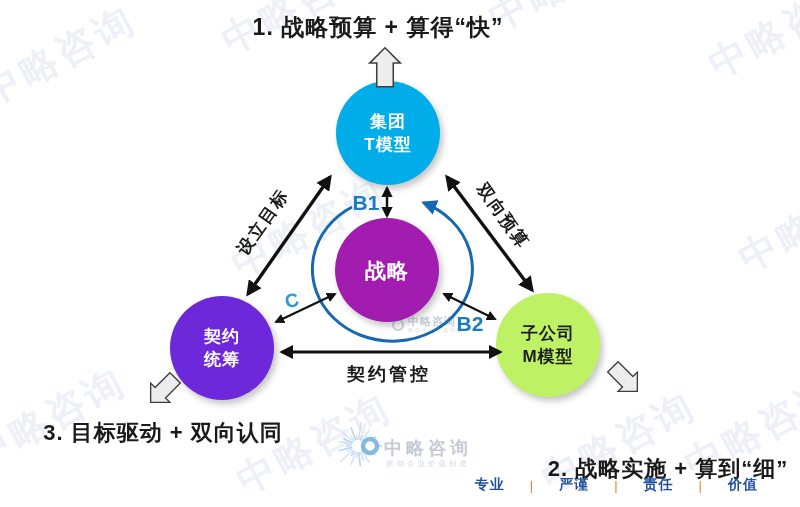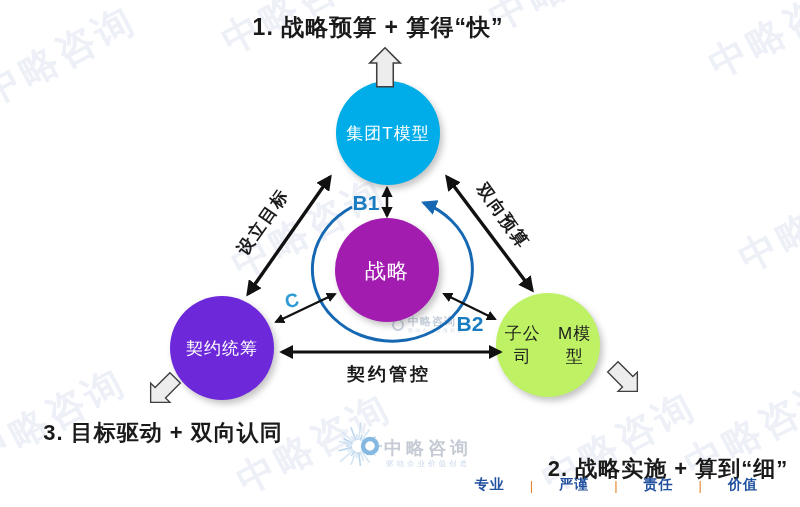--- a/index.html
+++ b/index.html
@@ -13,22 +13,22 @@
     color:#EEF0F8;letter-spacing:4px;transform:rotate(-28deg);transform-origin:0 50%;
     z-index:0;user-select:none;
   }
   .wm-logo-mini{position:absolute;left:392px;top:316px;z-index:0;display:flex;align-items:center;gap:4px;}
   .wm-logo-mini .ring{width:8px;height:8px;border:2.5px solid rgba(150,170,195,.55);border-radius:50%;}
   .wm-logo-mini .t{font-size:11px;font-weight:bold;color:rgba(150,165,185,.55);letter-spacing:1px;line-height:11px;}
   .wm-logo-mini .tg{font-size:5px;color:rgba(150,165,185,.4);letter-spacing:2px;line-height:6px;}
   
   .node{
     position:absolute;width:104px;height:104px;border-radius:50%;
-    display:flex;flex-direction:row;align-items:center;justify-content:center;
-    font-weight:normal;font-size:17px;line-height:23px;text-align:center;
+    display:flex;flex-direction:column;align-items:center;justify-content:center;
+    font-weight:bold;font-size:17px;line-height:23px;text-align:center;
     box-shadow:3px 4px 6px rgba(90,90,90,.35);z-index:2;letter-spacing:1px;
   }
   #node-top{left:336px;top:81px;background:#00ADE9;color:#fff;}
   #node-center{left:335px;top:218px;background:#a21caf;color:#fff;font-size:21px;}
   #node-bl{left:170px;top:296px;background:#6d28d9;color:#fff;}
   #node-br{left:496px;top:293px;background:#bef264;color:#1c1c1c;text-align:center;}
   
   #overlay{position:absolute;left:0;top:0;z-index:3;pointer-events:none;}
   
   .lbl{position:absolute;z-index:4;white-space:nowrap;transform:translate(-50%,-50%);color:#1a1a1a;}

